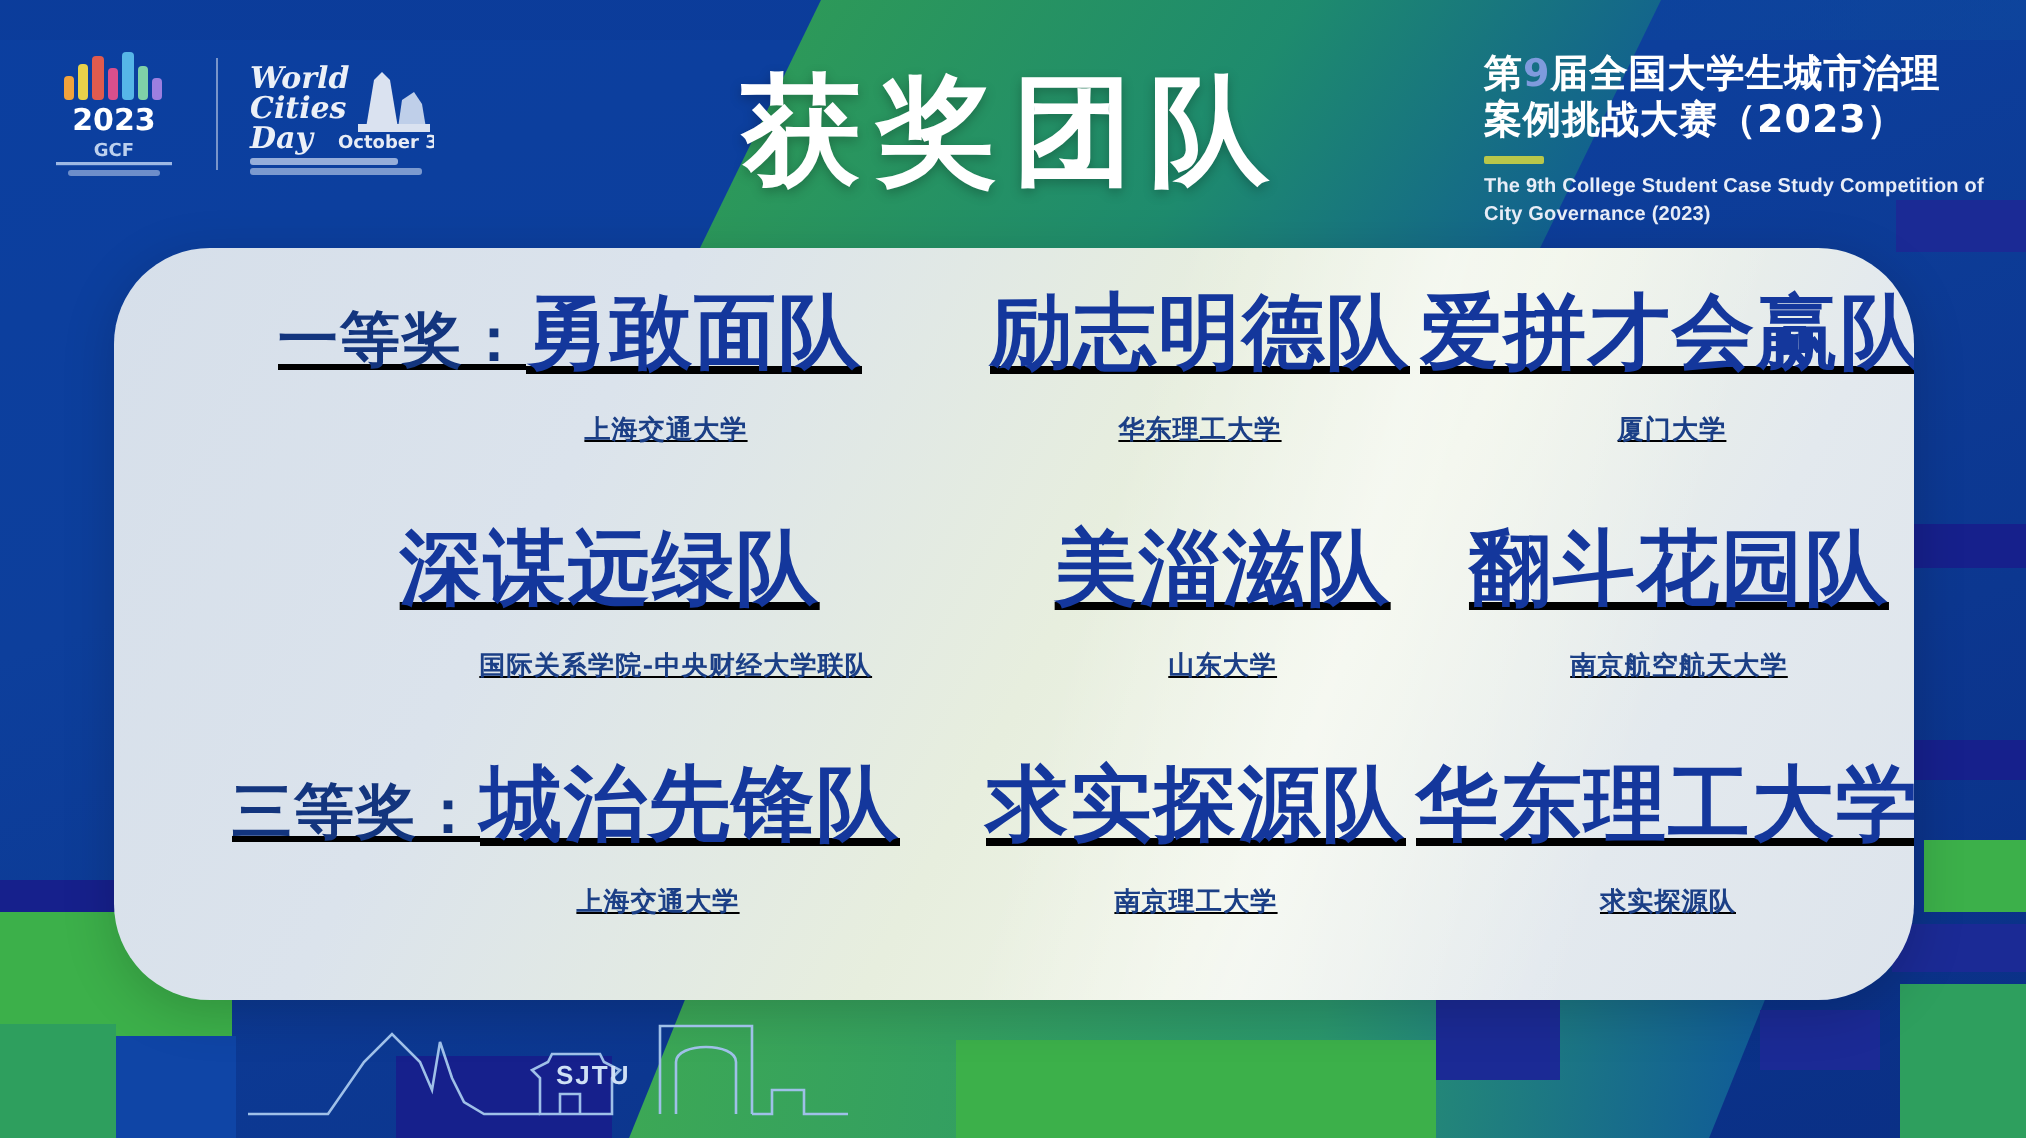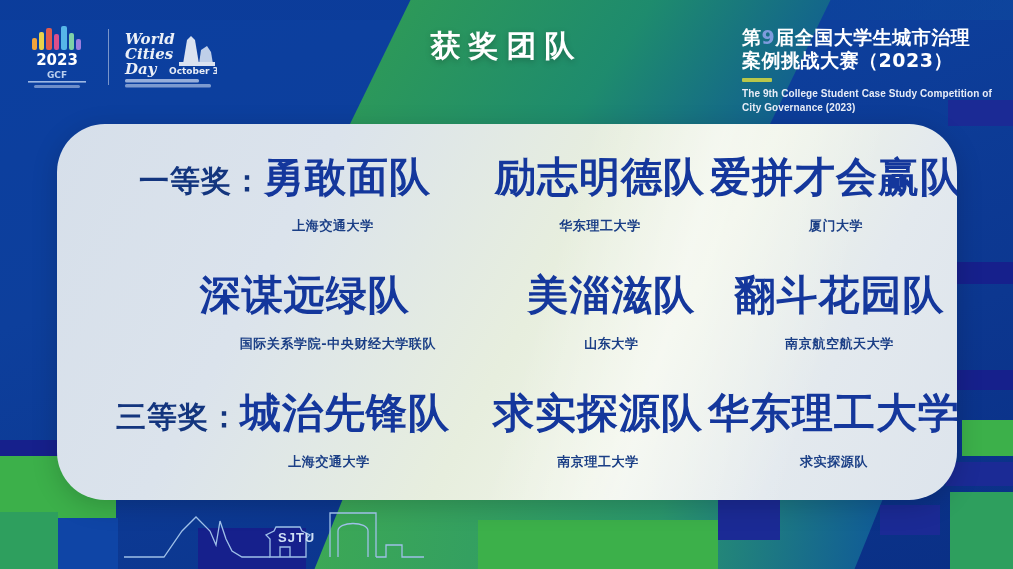--- a/index.html
+++ b/index.html
@@ -40,21 +40,21 @@
   
   .header{position:absolute;left:0;top:0;width:1013px;height:124px;}
 
   .logo-wrap{position:absolute;left:18px;top:24px;display:flex;align-items:center;gap:12px;}
   .logo-gcf{width:78px;height:66px;position:relative;}
   .logo-div{width:1px;height:56px;background:rgba(255,255,255,.45);}
   .logo-wcd{width:96px;height:66px;position:relative;}
 
   .main-title{
     position:absolute;left:0;top:26px;width:1013px;text-align:center;
-    color:#ffffff;font-size:30px;letter-spacing:8px;font-weight:700;
+    color:#ffffff;font-size:60px;letter-spacing:8px;font-weight:700;
     font-family:"DejaVu Serif","Liberation Serif",serif;
     text-shadow:0 2px 6px rgba(0,0,0,.25);
   }
 
   .hdr-right{position:absolute;right:16px;top:26px;width:255px;text-align:left;}
   .hdr-cn{color:#ffffff;font-size:19px;font-weight:700;line-height:1.22;letter-spacing:.5px;
           font-family:"DejaVu Sans","Liberation Sans",sans-serif;}
   .hdr-cn .nine{color:#7f9bdd;}
   .hdr-rule{width:30px;height:4px;background:#b9c74a;margin:6px 0 5px 0;border-radius:1px;}
   .hdr-en{color:#e8edf7;font-size:10px;line-height:1.35;letter-spacing:.1px;font-weight:600;}
@@ -64,21 +64,21 @@
     position:absolute;left:57px;top:124px;width:900px;height:376px;
     border-radius:48px;
     background:linear-gradient(118deg,#d6dfea 0%,#dbe3ec 26%,#e7eede 52%,#eef3e6 66%,#e3e9ee 82%,#dde4ec 100%);
     box-shadow:0 6px 26px rgba(0,0,0,.18);
     overflow:hidden;
   }
   .card-sheen{position:absolute;left:480px;top:-120px;width:300px;height:620px;
     background:linear-gradient(90deg,rgba(255,255,255,0) 0%,rgba(255,255,255,.45) 45%,rgba(255,255,255,0) 100%);
     transform:skewX(-16deg);pointer-events:none;}
 
-  .rows{position:relative;padding:26px 0 0 0;}
+  .rows{position:relative;padding:15px 0 0 0;text-decoration:underline;}
   .row{position:relative;height:118px;}
 
   .cells{display:flex;align-items:flex-start;}
   .cell{position:relative;}
   .cell.c1{width:400px;padding-left:28px;}
   .cell.c2{width:230px;}
   .cell.c3{width:242px;}
 
   .team-line{display:flex;align-items:baseline;justify-content:center;white-space:nowrap;}
   .prize{

